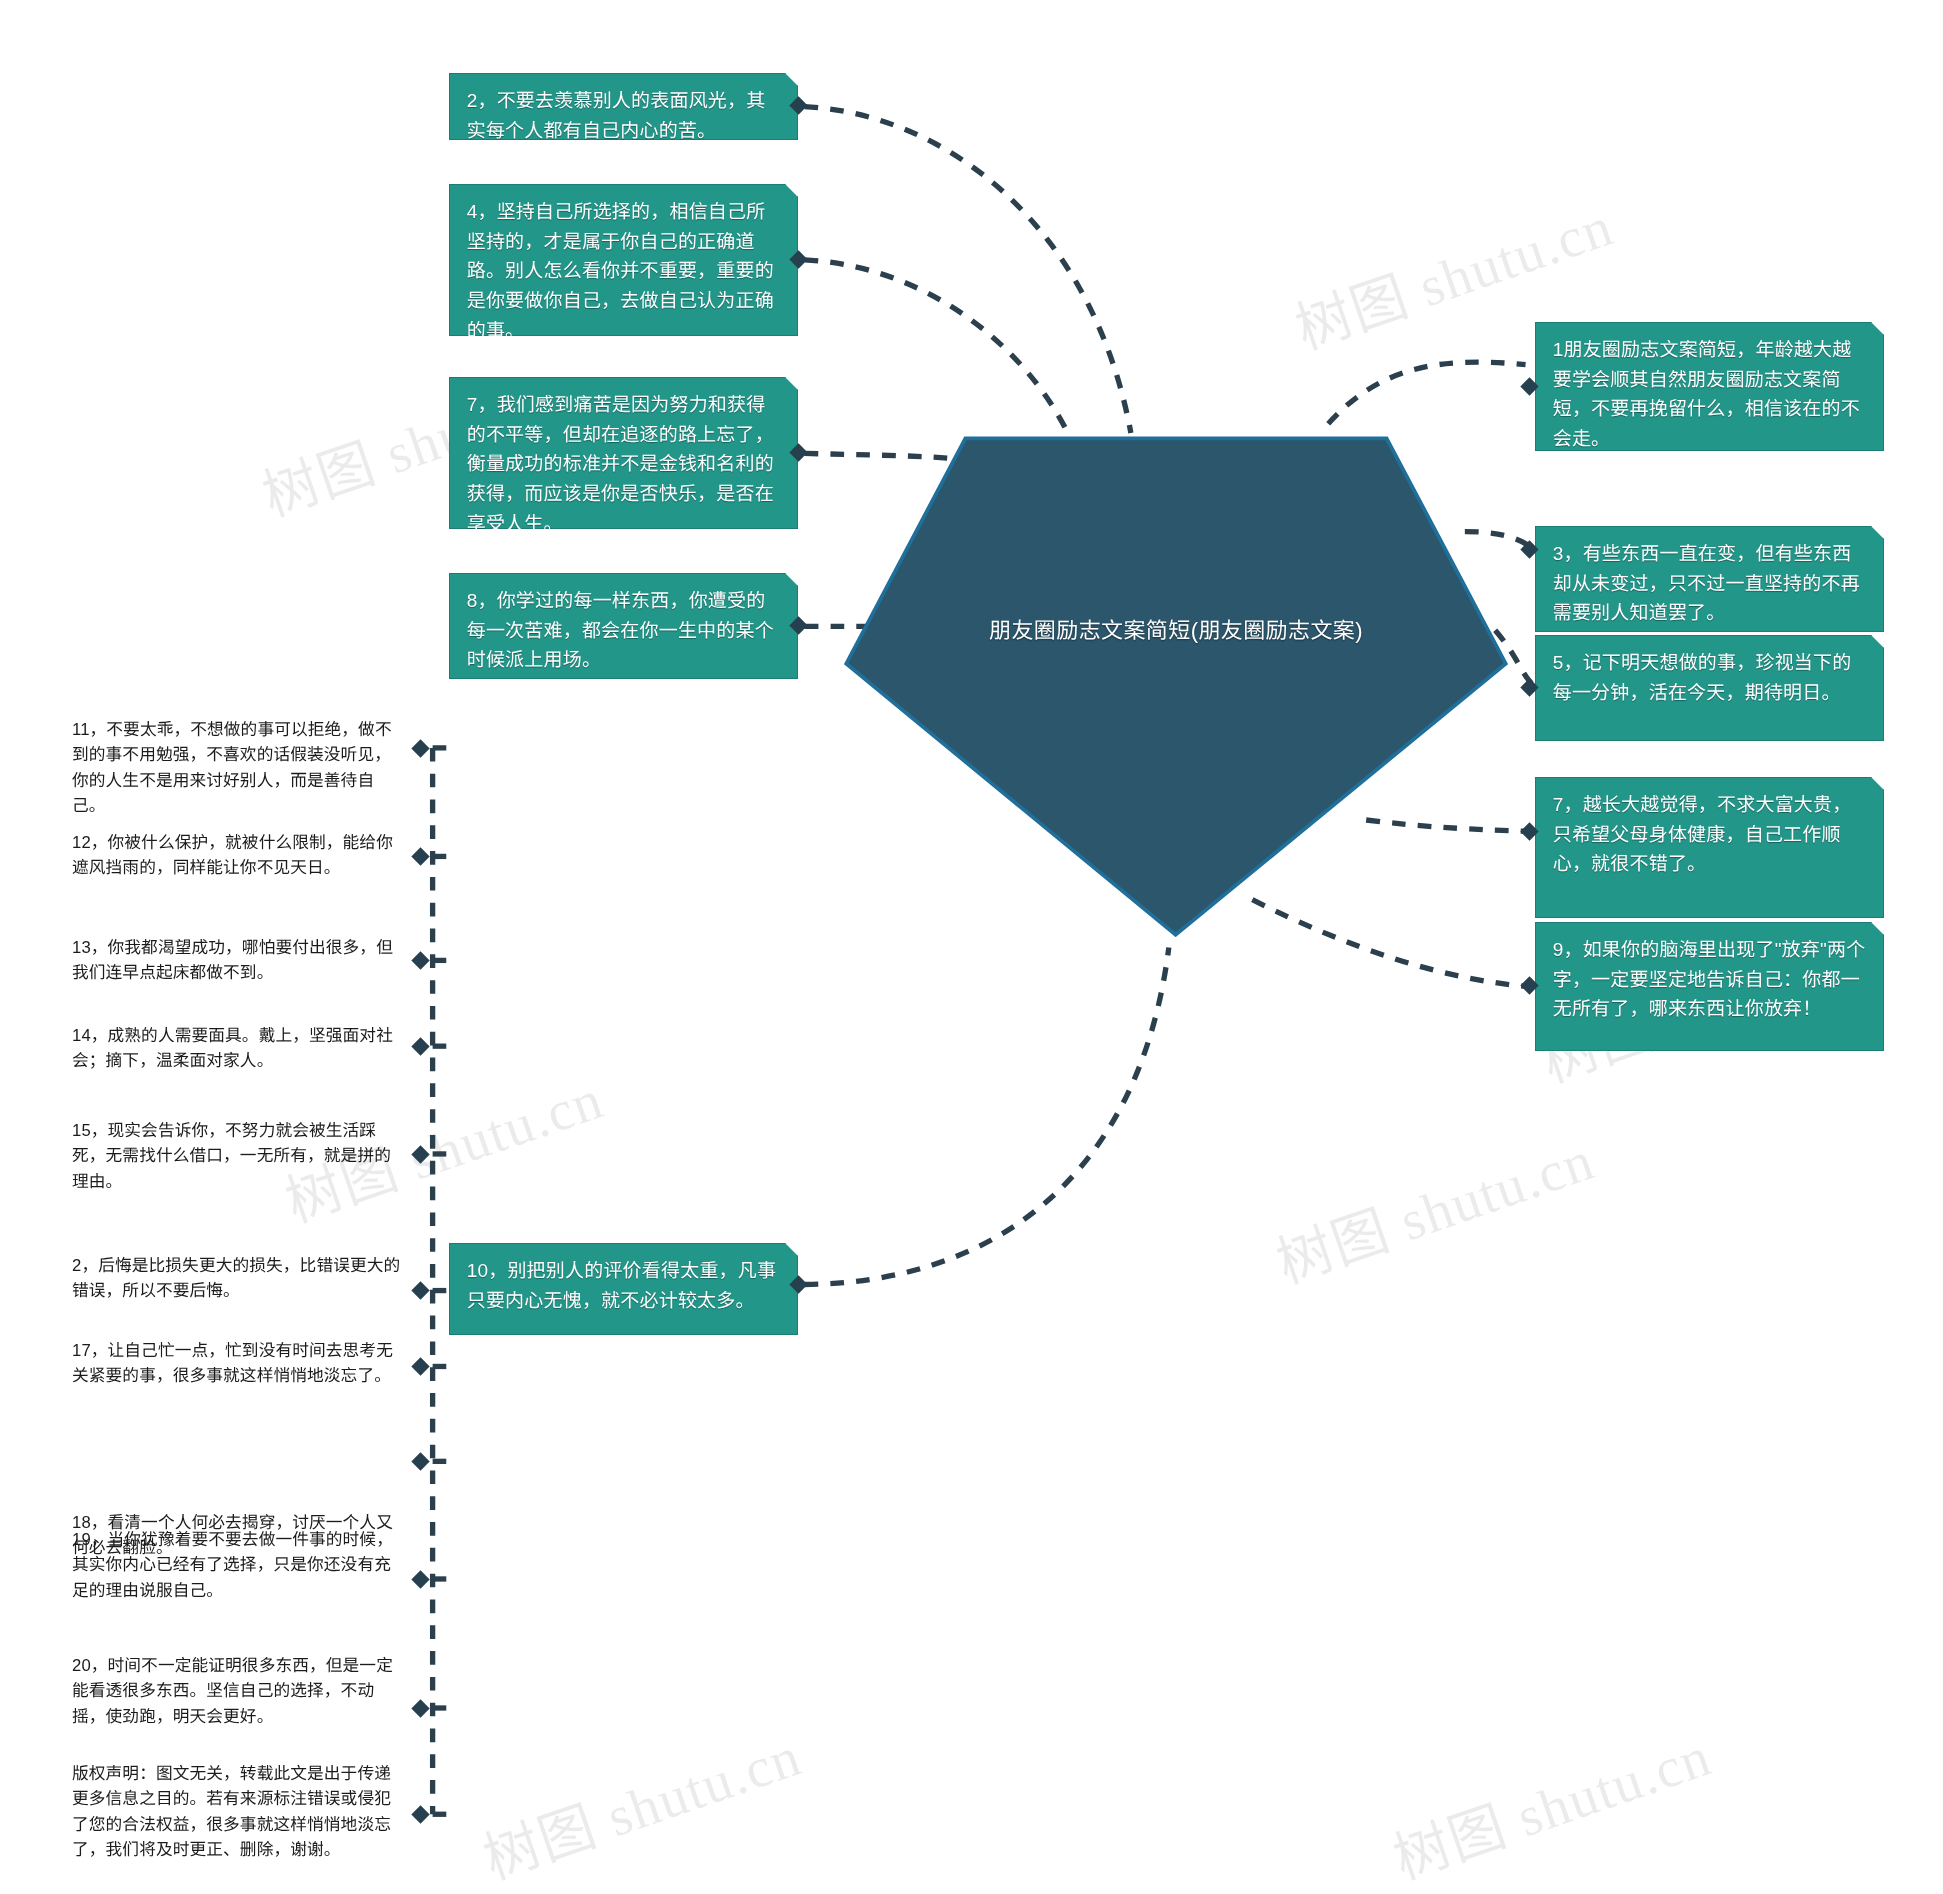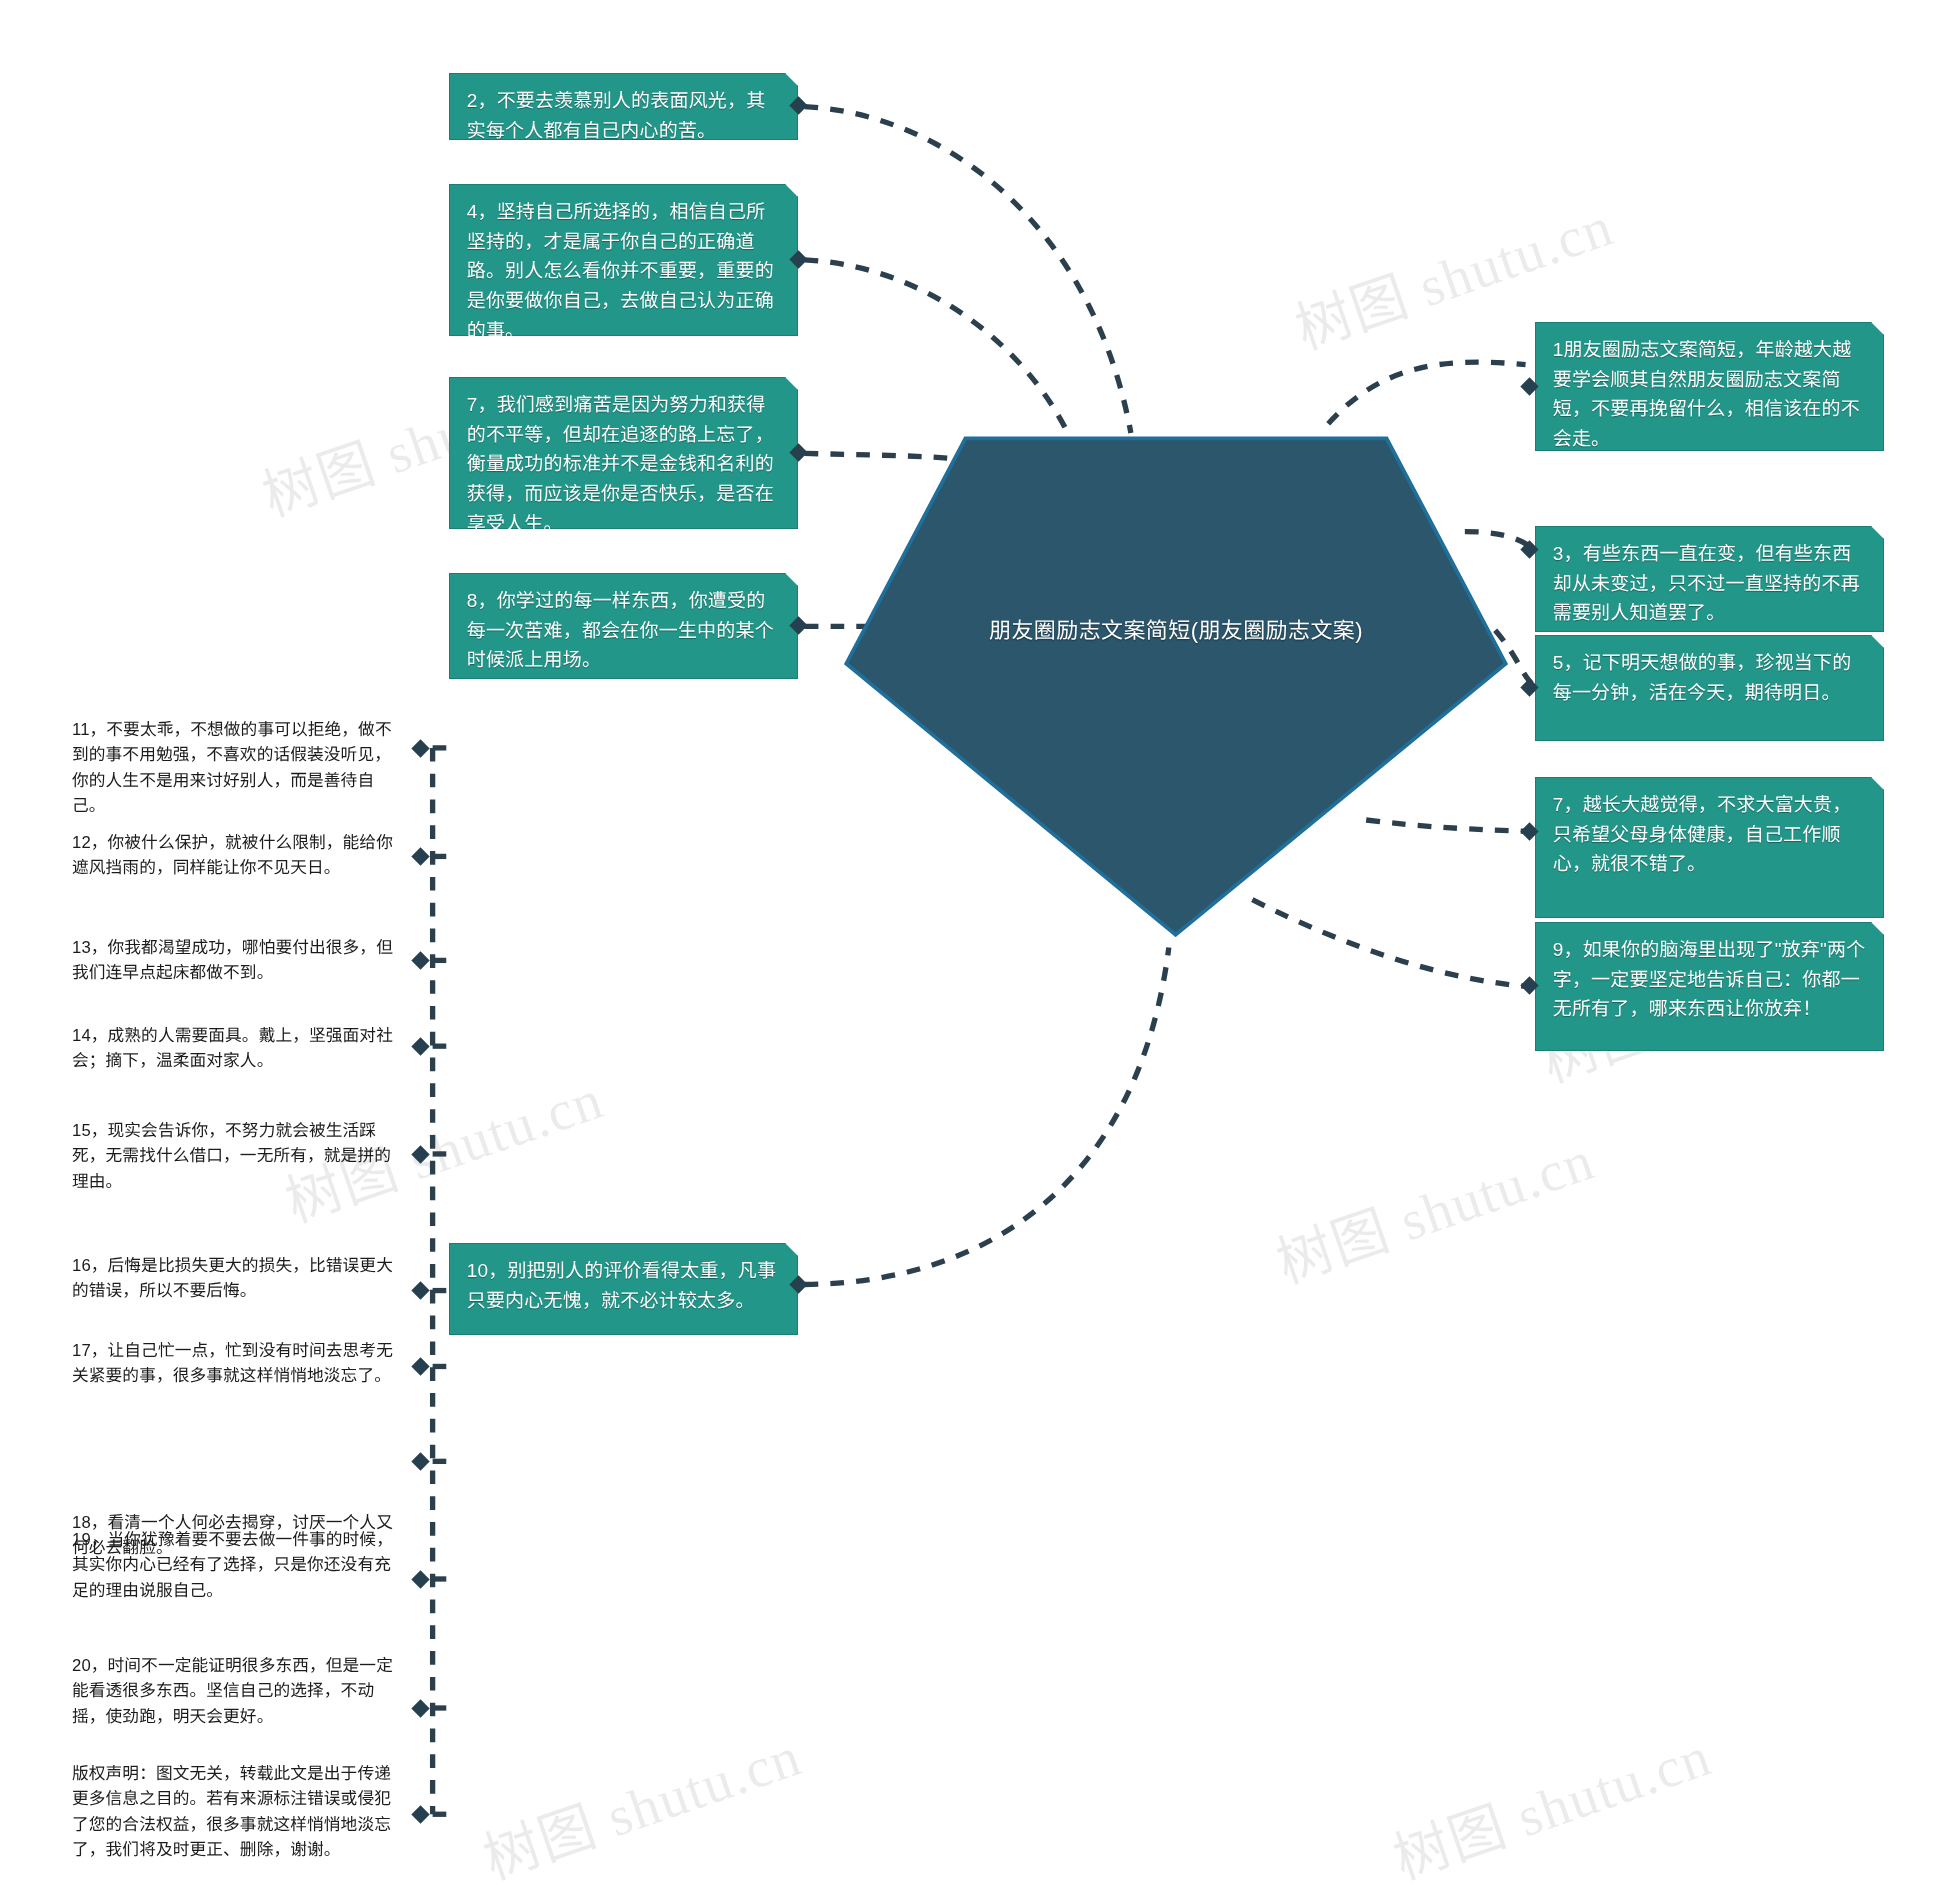--- a/index.html
+++ b/index.html
@@ -226,21 +226,21 @@
     <span>14，成熟的人需要面具。戴上，坚强面对社会；摘下，温柔面对家人。</span>
   </div>
   <div class="diamond" style="left:414px; top:1040px;"></div>
 
   <div class="leaf" style="left:72px; top:1118px;">
     <span>15，现实会告诉你，不努力就会被生活踩死，无需找什么借口，一无所有，就是拼的理由。</span>
   </div>
   <div class="diamond" style="left:414px; top:1148px;"></div>
 
   <div class="leaf" style="left:72px; top:1253px;">
-    <span>16，后悔是比损失更大的损失，比错误更大的错误，所以不要后悔。</span>
+    <span>2，后悔是比损失更大的损失，比错误更大的错误，所以不要后悔。</span>
   </div>
   <div class="diamond" style="left:414px; top:1284px;"></div>
 
   <div class="leaf" style="left:72px; top:1338px;">
     <span>17，让自己忙一点，忙到没有时间去思考无关紧要的事，很多事就这样悄悄地淡忘了。</span>
   </div>
   <div class="diamond" style="left:414px; top:1360px;"></div>
 
   <div class="leaf" style="left:72px; top:1510px;">
     <span>18，看清一个人何必去揭穿，讨厌一个人又何必去翻脸。</span>

